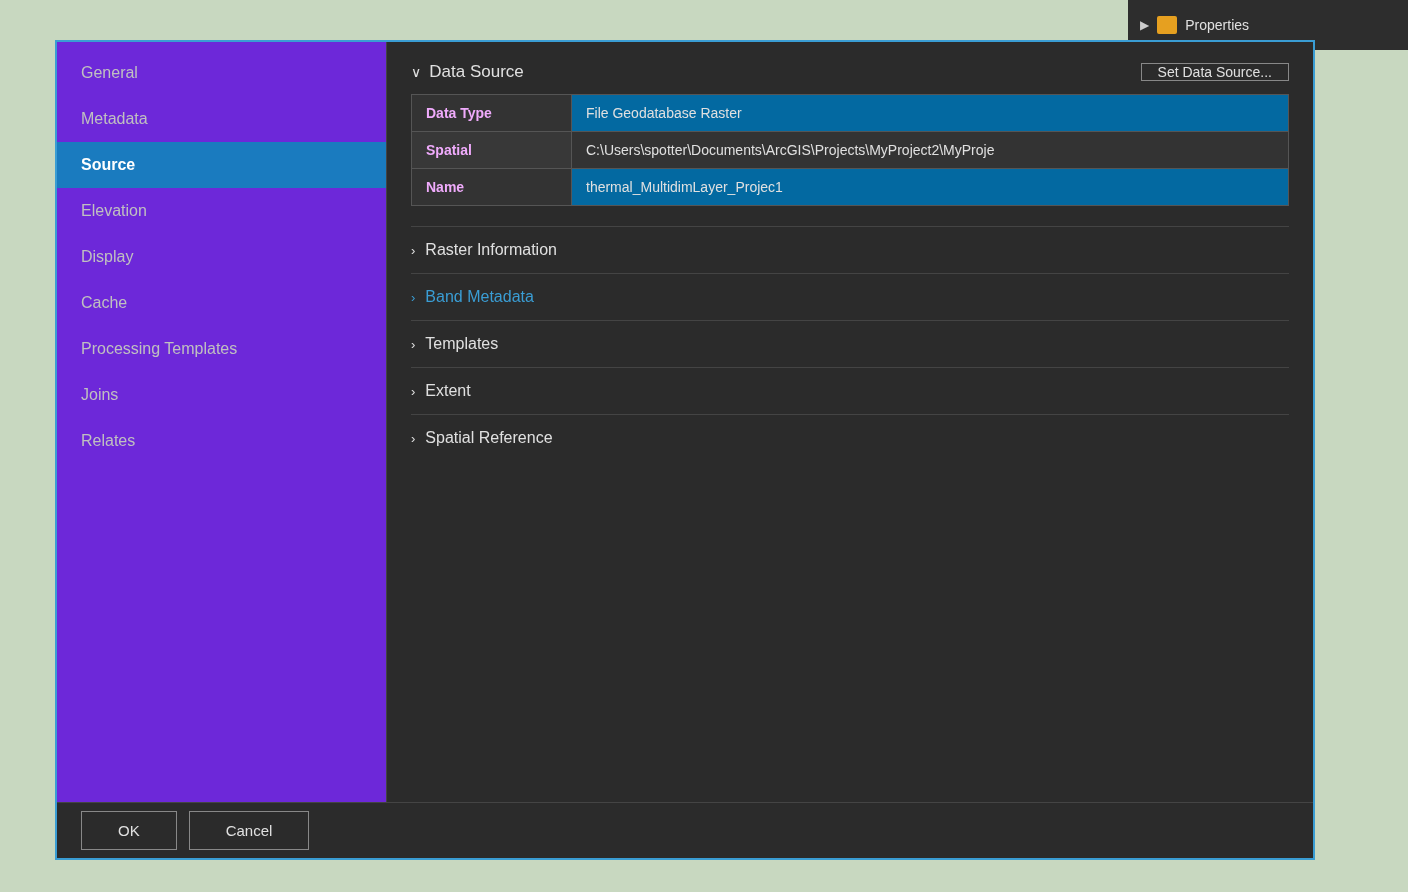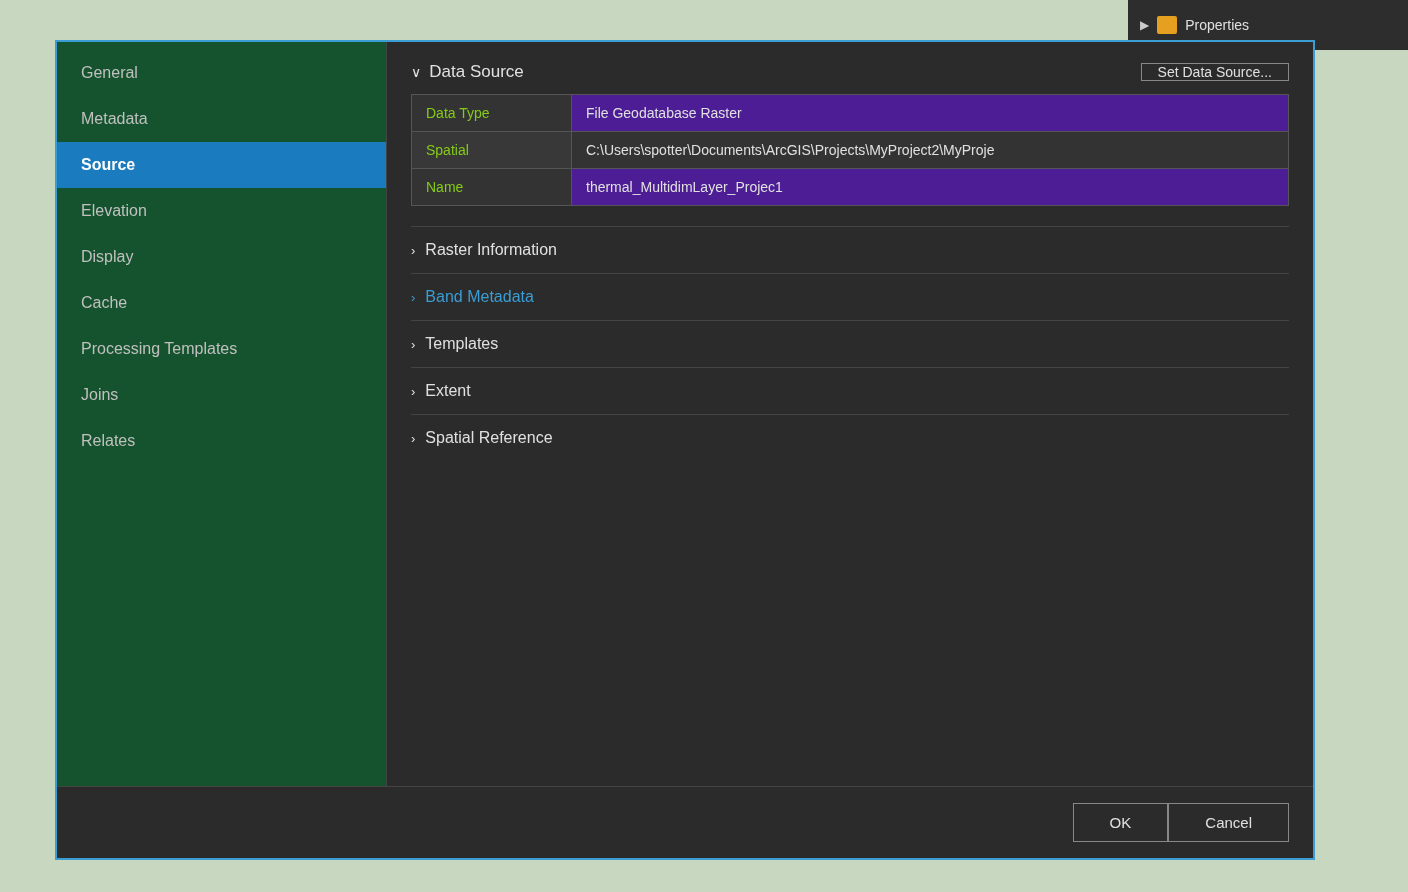--- a/index.html
+++ b/index.html
@@ -93,21 +93,21 @@
     
     .dialog-body {
       display: flex;
       flex: 1;
       overflow: hidden;
     }
 
     
     .sidebar {
       width: 330px;
-      background: #14532d;
+      background: #6d28d9;
       border-right: 1px solid #444;
       padding: 8px 0;
       flex-shrink: 0;
     }
 
     .nav-item {
       padding: 14px 24px;
       color: #c0c0c0;
       font-size: 16px;
       cursor: pointer;
@@ -164,29 +164,29 @@
       margin-bottom: 20px;
     }
 
     .data-table td {
       border: 1px solid #555;
       padding: 10px 14px;
       font-size: 14px;
     }
 
     .data-table .col-label {
-      color: #84cc16;
+      color: #f0abfc;
       background: #333;
       width: 160px;
-      font-weight: 400;
+      font-weight: 700;
     }
 
     .data-table .col-value {
       color: #e0e0e0;
-      background: #4c1d95;
+      background: #0369a1;
     }
 
     .data-table tr:nth-child(even) .col-value {
       background: #333;
     }
     .data-table tr:nth-child(even) .col-label {
       background: #383838;
     }
 
     
@@ -208,25 +208,24 @@
       color: #3a9dd4;
     }
 
     .chevron-right {
       font-size: 13px;
       color: inherit;
     }
 
     
     .dialog-footer {
-      padding: 16px 24px;
-      display: flex;
-      align-items: center;
-      justify-content: flex-end;
-      gap: 0;
+      padding: 8px 24px;
+      display: flex;
+      align-items: center;
+      gap: 12px;
       border-top: 1px solid #444;
       flex-shrink: 0;
     }
 
     .footer-btn {
       background: #2b2b2b;
       border: 1px solid #888;
       color: #e0e0e0;
       padding: 10px 36px;
       font-size: 15px;

